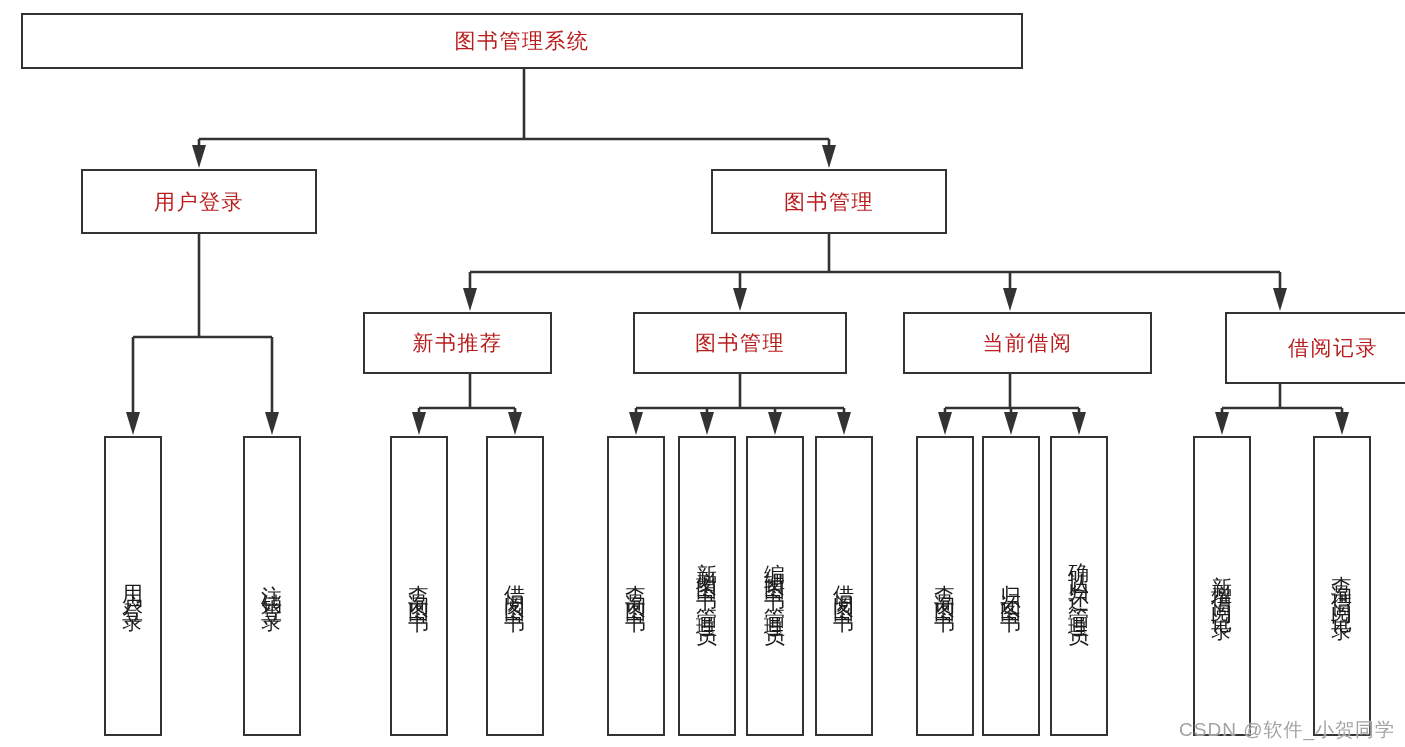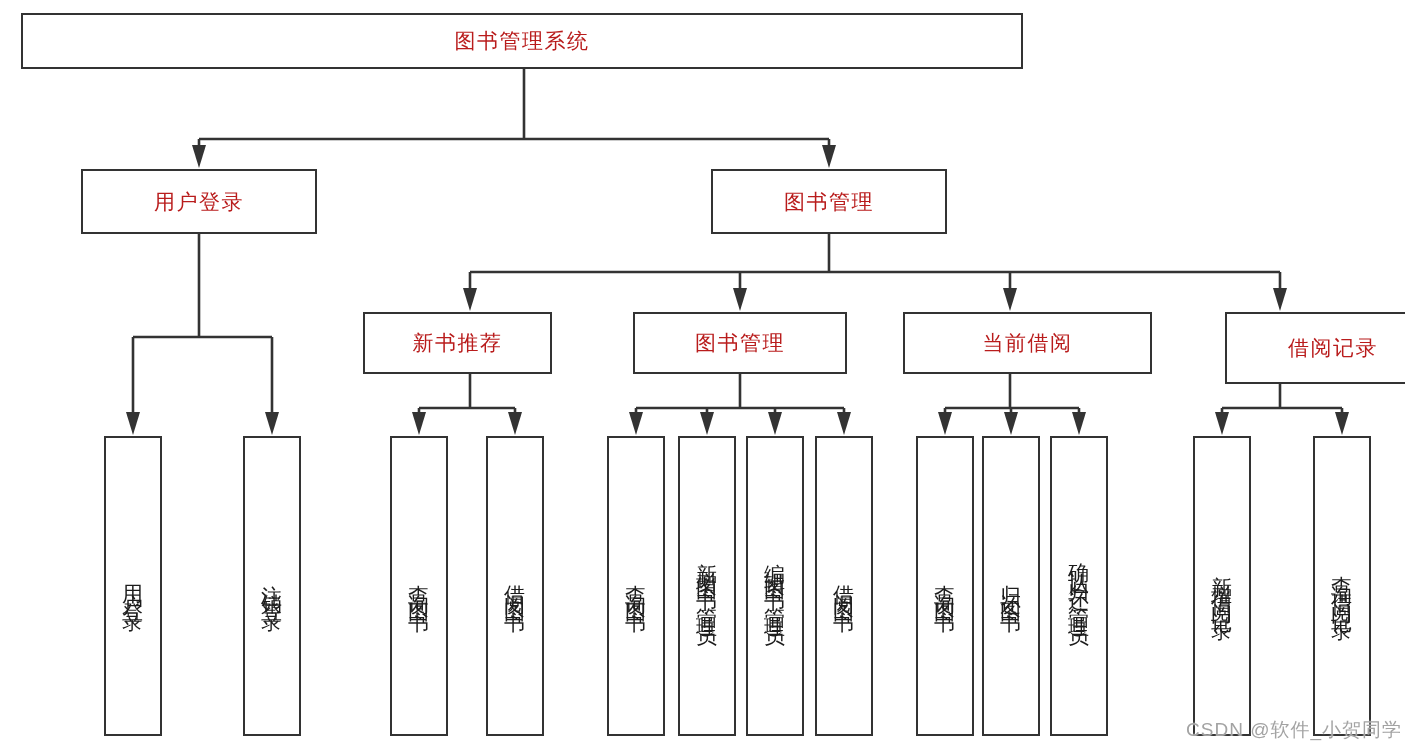--- a/index.html
+++ b/index.html
@@ -63,21 +63,21 @@
   .l6  { left: 678px; }
   .l7  { left: 746px; }
   .l8  { left: 815px; }
   .l9  { left: 916px; }
   .l10 { left: 982px; }
   .l11 { left: 1050px; }
   .l12 { left: 1193px; }
   .l13 { left: 1313px; }
   #watermark {
     position: absolute;
-    right: 3px;
+    right: 10px;
     bottom: 4px;
     z-index: 3;
     font-size: 19px;
     color: #a3a3a3;
     letter-spacing: 1px;
     text-shadow: 0 0 2px rgba(255,255,255,0.9);
     white-space: nowrap;
   }
 </style>
 </head>

